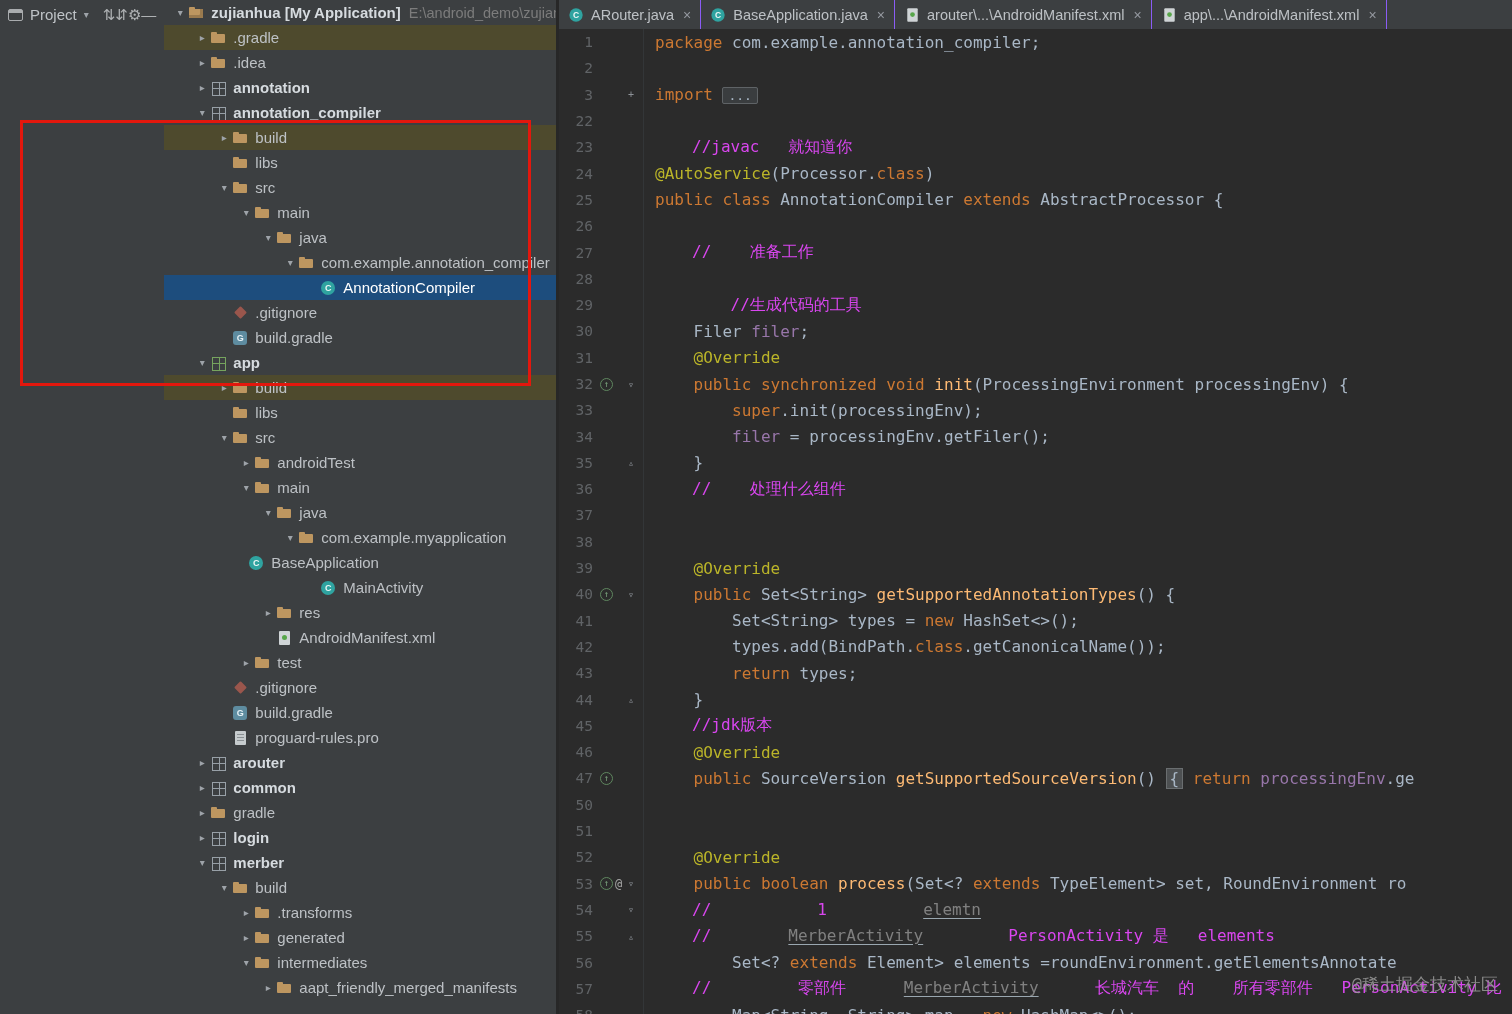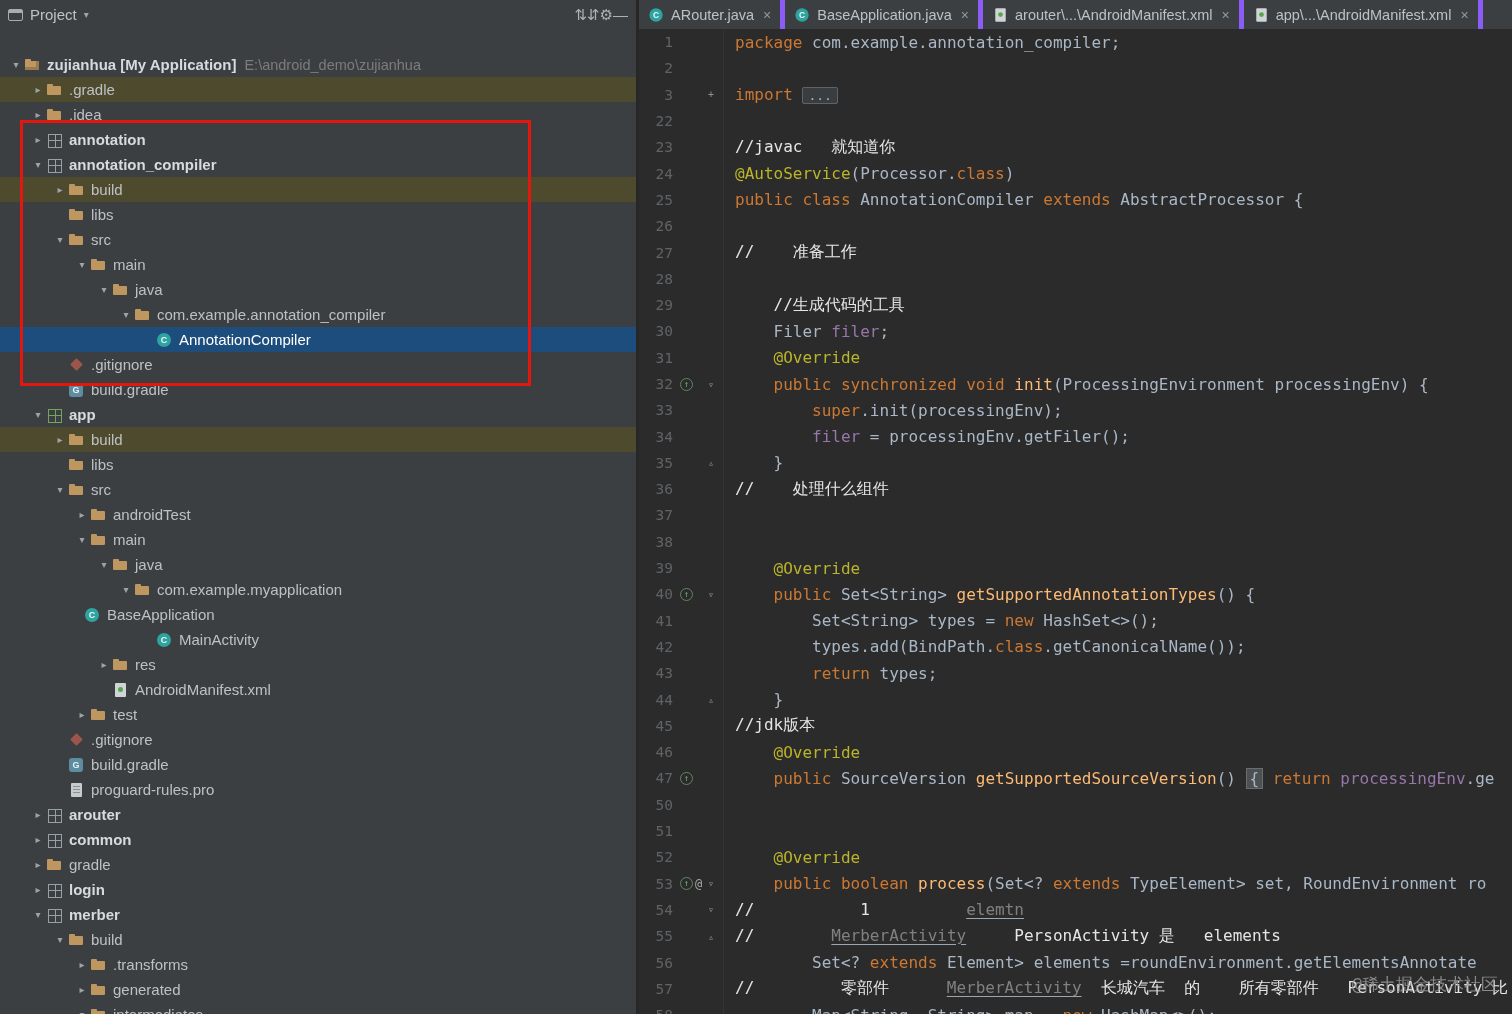--- a/index.html
+++ b/index.html
@@ -1,22 +1,22 @@
 <!DOCTYPE html>
 <html><head>
 <meta charset="utf-8">
 <style>
   * { margin:0; padding:0; box-sizing:border-box; }
   html,body { width:1512px; height:1014px; overflow:hidden; background:#2b2b2b;
               font-family:"Liberation Sans",sans-serif; }
   .ide { display:flex; width:1512px; height:1014px; }
 
   
-  .left { width:636px; flex:none; background:#3c3f41; position:relative; overflow:hidden;
-          display:flex; flex-direction:column;gap:23px; }
+  .left { width:556px; flex:none; background:#3c3f41; position:relative; overflow:hidden;
+          display:flex; flex-direction:row; }
   .phead { height:29px; flex:none; display:flex; align-items:center; padding:0 8px; gap:7px; }
   .twicon { width:15px; height:12px; border:1.5px solid #a9acae; border-radius:2px; position:relative; flex:none; }
   .twicon::after { content:""; position:absolute; left:0; top:0; width:100%; height:3px; background:#a9acae; }
   .ptitle { color:#bfc3c7; font-size:15px; }
   .caret { color:#9ea3a9; font-size:10px; }
   .hspacer { flex:1; }
   .hicon { width:27px; text-align:center; color:#aeb1b3; font-size:15px; cursor:default; }
   .tree { flex:1; overflow:hidden; }
   .trow { height:25px; display:flex; align-items:center; white-space:nowrap; cursor:default; }
   .trow.olive { background:#4e4a2d; }
@@ -49,39 +49,39 @@
 
   .redbox { position:absolute; left:20px; top:120px; width:511px; height:266px;
             border:3px solid #e3170d; pointer-events:none; z-index:5; }
 
   
   .divider { width:3px; flex:none; background:#272727; cursor:col-resize; }
 
   
   .ecol { flex:1; min-width:0; display:flex; flex-direction:column; background:#2b2b2b; position:relative; }
   .tabbar { height:29px; flex:none; background:#3c3f41; display:flex; align-items:stretch; overflow:hidden; }
-  .tab { display:flex; align-items:center; padding:0 9px; border-right:5px solid #8b5cf6;
+  .tab { display:flex; align-items:center; padding:0 9px; border-right:1px solid #8b5cf6;
          color:#bdc1c5; font-size:14.5px; gap:6px; flex:none; }
   .tab .ic { margin-right:0; transform:scale(.95); }
   .tclose { color:#9599a0; font-size:14px; margin-left:3px; }
 
   .codewrap { flex:1; overflow:hidden; position:relative;
               font-family:"DejaVu Sans Mono",monospace; font-size:16px; }
   .codewrap::before { content:""; position:absolute; left:84px; top:0; bottom:0; width:1px; background:#333638; }
   .cline { height:26.3px; display:flex; align-items:center; white-space:pre; }
   .lnum { width:34px; flex:none; text-align:right; color:#606366; font-size:14.5px; }
   .gmark { width:26px; flex:none; display:flex; align-items:center; justify-content:flex-start; padding-left:7px; gap:2px; }
   .ovr { width:13px; height:13px; flex:none; border:1px solid #5f875f; border-radius:50%;
          color:#7ba37d; font-size:9px; line-height:11px; text-align:center; display:inline-block; }
   .atg { color:#a5a5a5; font-size:12px; }
   .gfold { width:24px; flex:none; text-align:center; color:#8d9298; font-size:10px; }
   .ctext { padding-left:12px; }
   .c-d   { color:#a9b7c6; }
   .c-kw  { color:#cc7832; }
-  .c-c   { color:#e5e5e5; }
+  .c-c   { color:#d946ef;margin-left:37px; }
   .c-cu  { color:#808080; text-decoration:underline; text-decoration-color:#9aa7b0; text-underline-offset:3px;margin-top:44px; }
   .c-ann { color:#bbb529; }
   .c-m   { color:#fdba74; }
   .c-f   { color:#9876aa; }
   .c-box { background:#3a3d3f; border:1px solid #5f6366; border-radius:2px; padding:0 5px; color:#a9b7c6; font-size:13px; }
   .c-bsel{ background:#4d5052; border:1px solid #6a6e70; padding:0 3px; color:#a9b7c6; }
   .wm { position:absolute; right:14px; bottom:18px; color:#9a9a9a; opacity:.85; font-size:17px; z-index:6; }
 </style>
 </head>
 <body>

